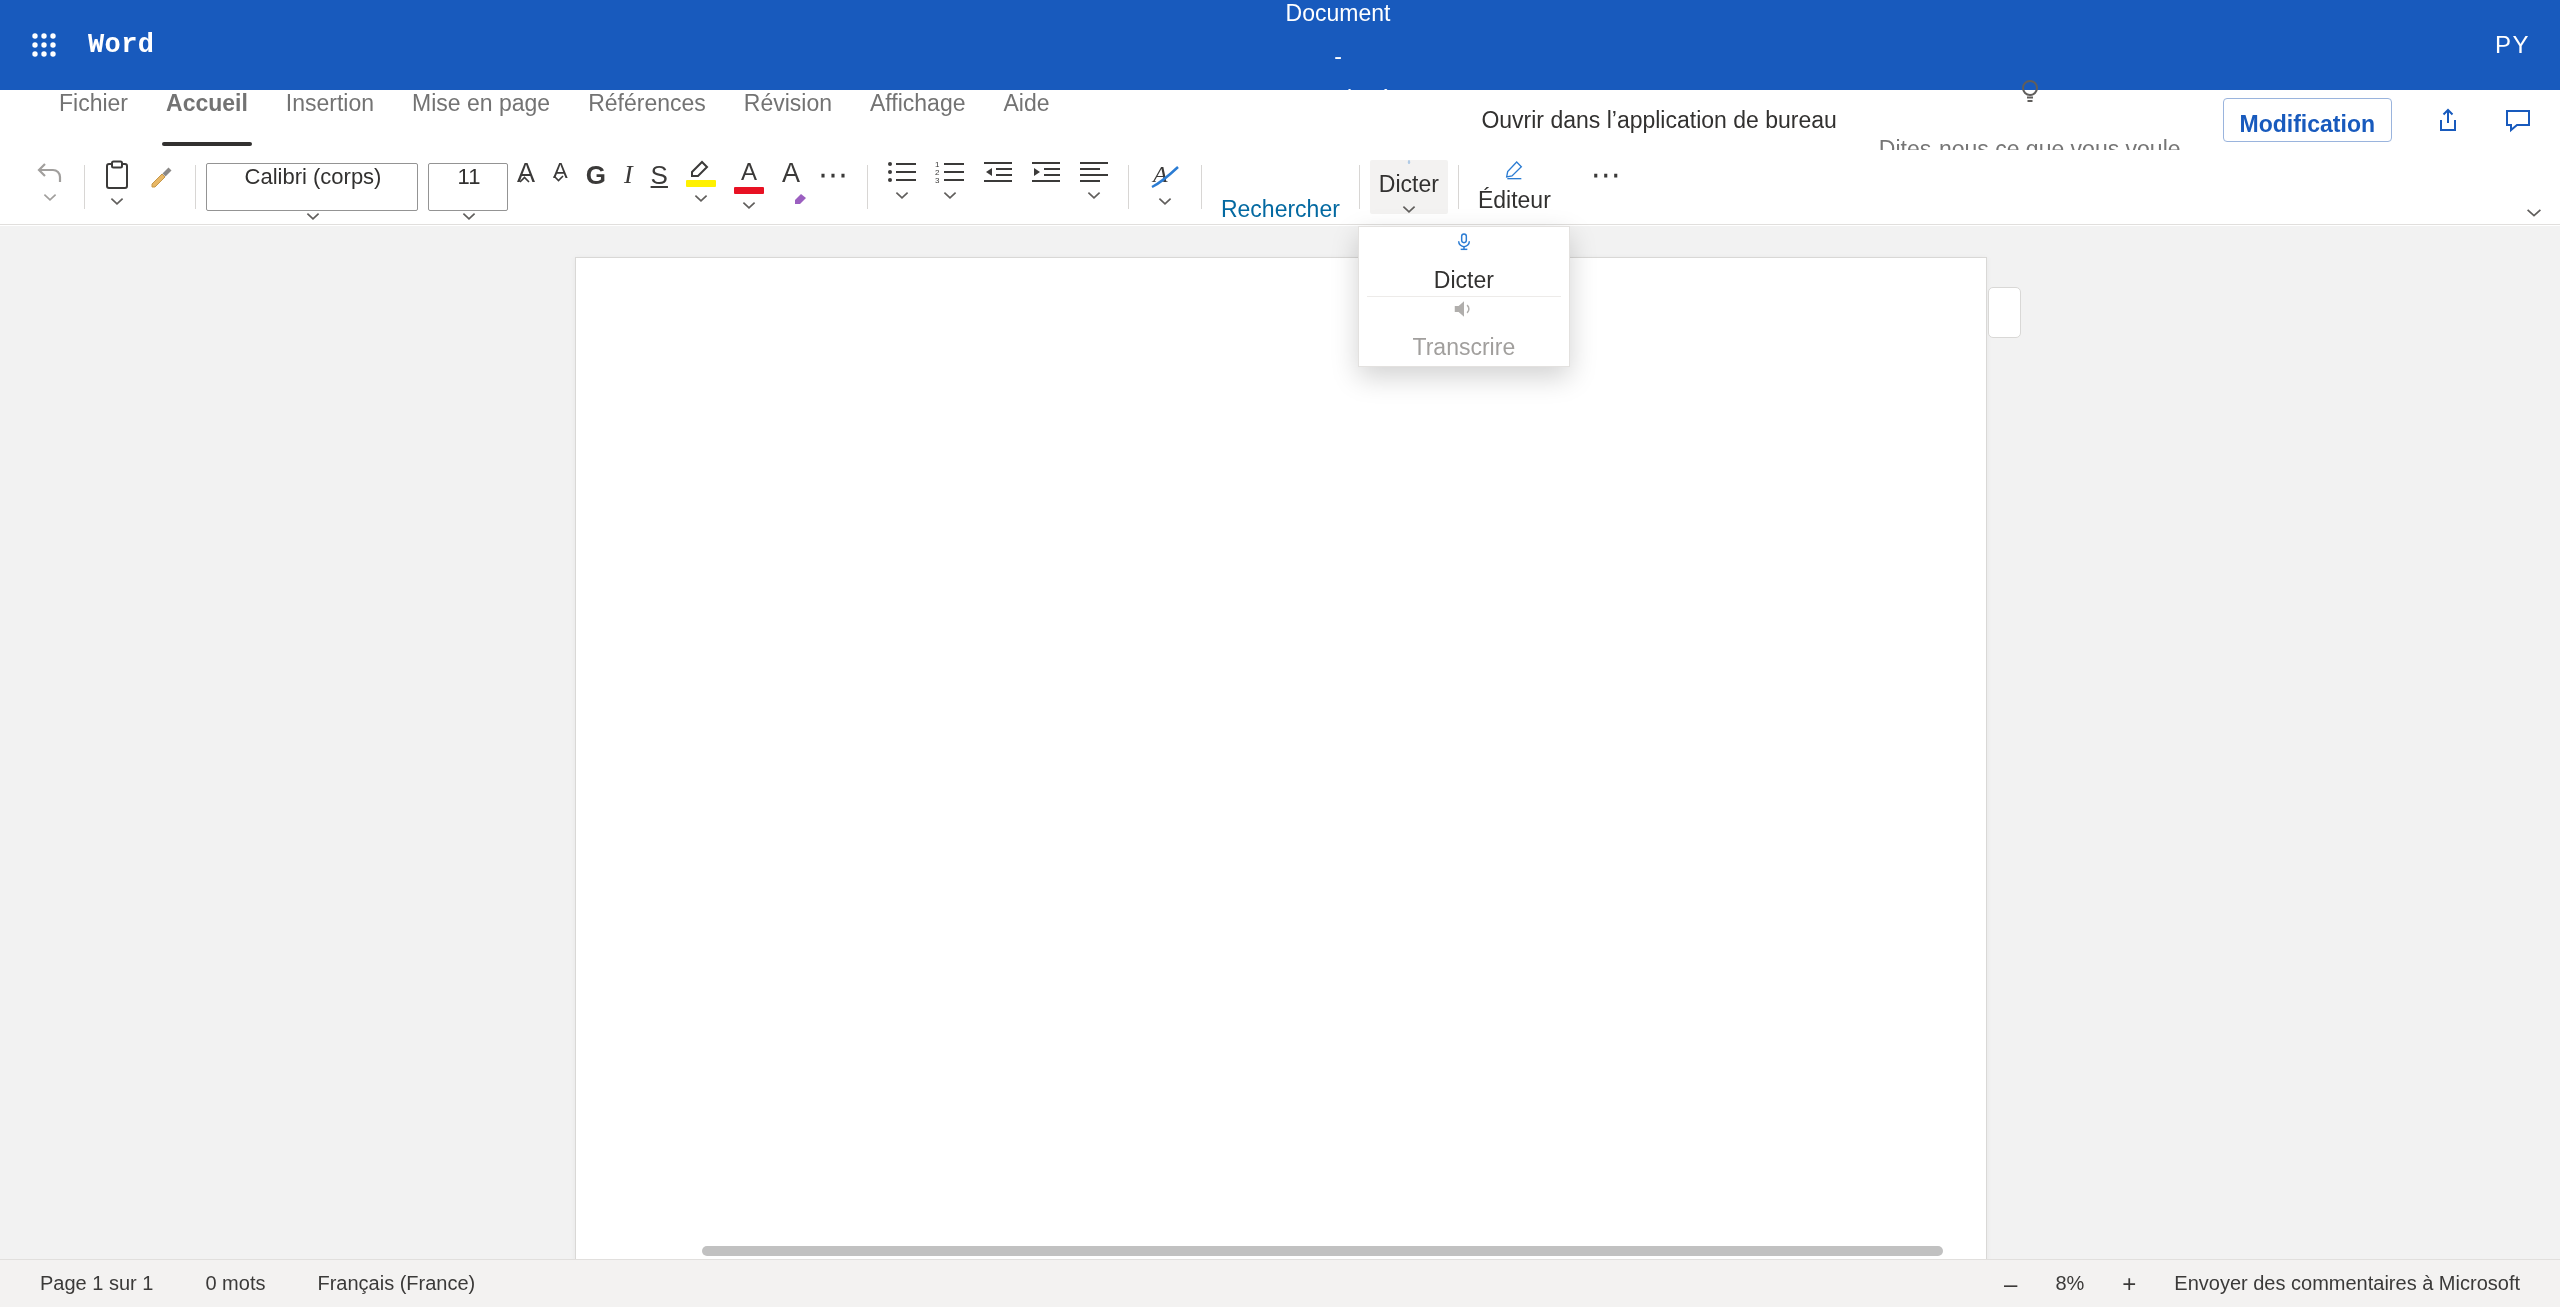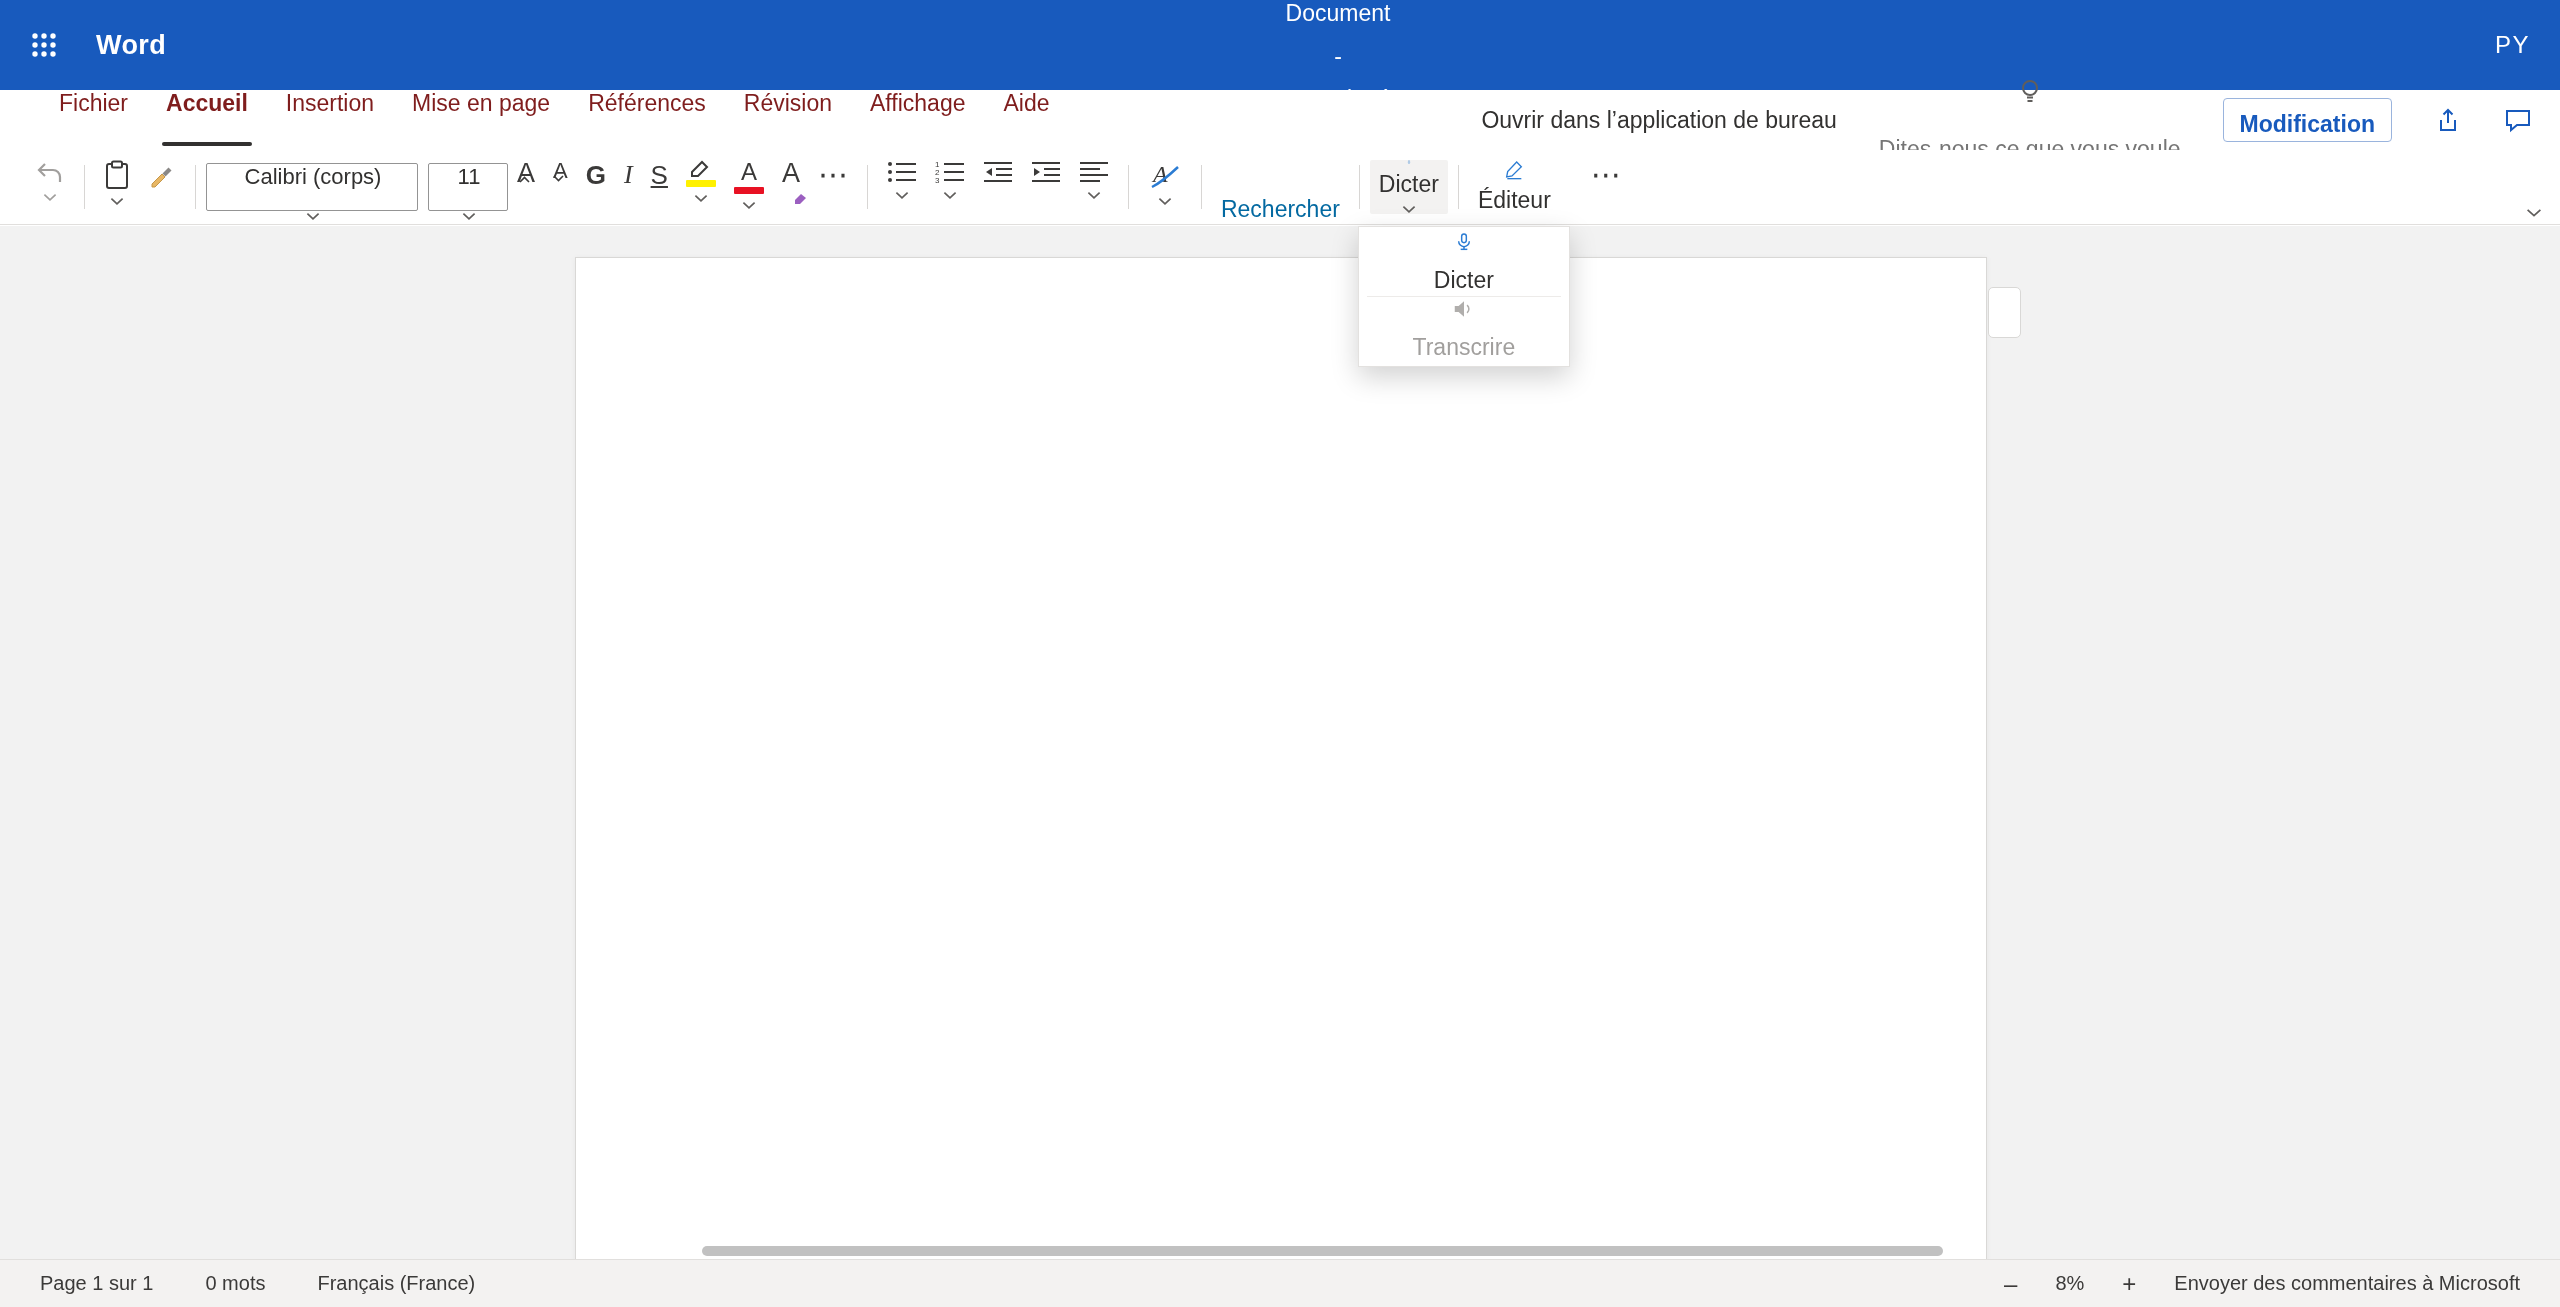--- a/index.html
+++ b/index.html
@@ -10,36 +10,36 @@
   }
   [data-interactable="true"] { cursor:pointer;flex-direction:column; }
 
   
   .titlebar {
     position:absolute; top:0; left:0; right:0; height:90px;
     background:#185ABD; display:flex; align-items:center; color:#fff;
     padding:0 30px 0 0;
   }
   .waffle { width:88px; height:90px; display:flex; align-items:center; justify-content:center; background:none; border:none; }
-  .app-name { font-size:27px; font-weight:700; letter-spacing:.4px; margin-left:8px; }
+  .app-name { font-size:27px; font-weight:700; letter-spacing:.4px; margin-left:0;font-family:Liberation Mono, monospace; }
   .doc-title {
     position:absolute; left:50%; top:0; height:90px;
     transform:translateX(calc(-50% + 58px));
     display:flex; align-items:center; gap:16px; font-size:23px; color:#fff; white-space:nowrap;
   }
   .doc-title .chev { margin-left:-4px; }
   .user-initials { margin-left:auto; font-size:24px; letter-spacing:1.5px; }
 
   
   .tabrow {
     position:absolute; top:90px; left:0; right:0; height:60px;
     background:#fff; display:flex; align-items:center; padding:0 28px 0 40px;
   }
   .tabs { display:flex; height:100%; }
-  .tab { padding:0 19px; display:flex; align-items:center; font-size:23px; color:#7f1d1d; position:relative; white-space:nowrap; }
+  .tab { padding:0 19px; display:flex; align-items:center; font-size:23px; color:#737373; position:relative; white-space:nowrap; }
   .tab.active { font-weight:700; }
   .tab.active::after { content:""; position:absolute; left:15px; right:15px; bottom:4px; height:4px; background:#323130; border-radius:2px; }
   .tabrow-right { margin-left:auto; display:flex; align-items:center; gap:42px; }
   .open-desktop { font-size:23px; color:#323130; white-space:nowrap; }
   .tellme { display:flex; align-items:center; gap:30px; color:#767676; font-size:23px; white-space:nowrap; }
   .mode-btn {
     display:flex; align-items:center; gap:12px; height:44px; padding:0 16px;
     border:1px solid #9ab4dd; border-radius:4px; background:#fff;
     color:#185ABD; font-size:23px; font-weight:700; font-family:inherit; white-space:nowrap;
   }

